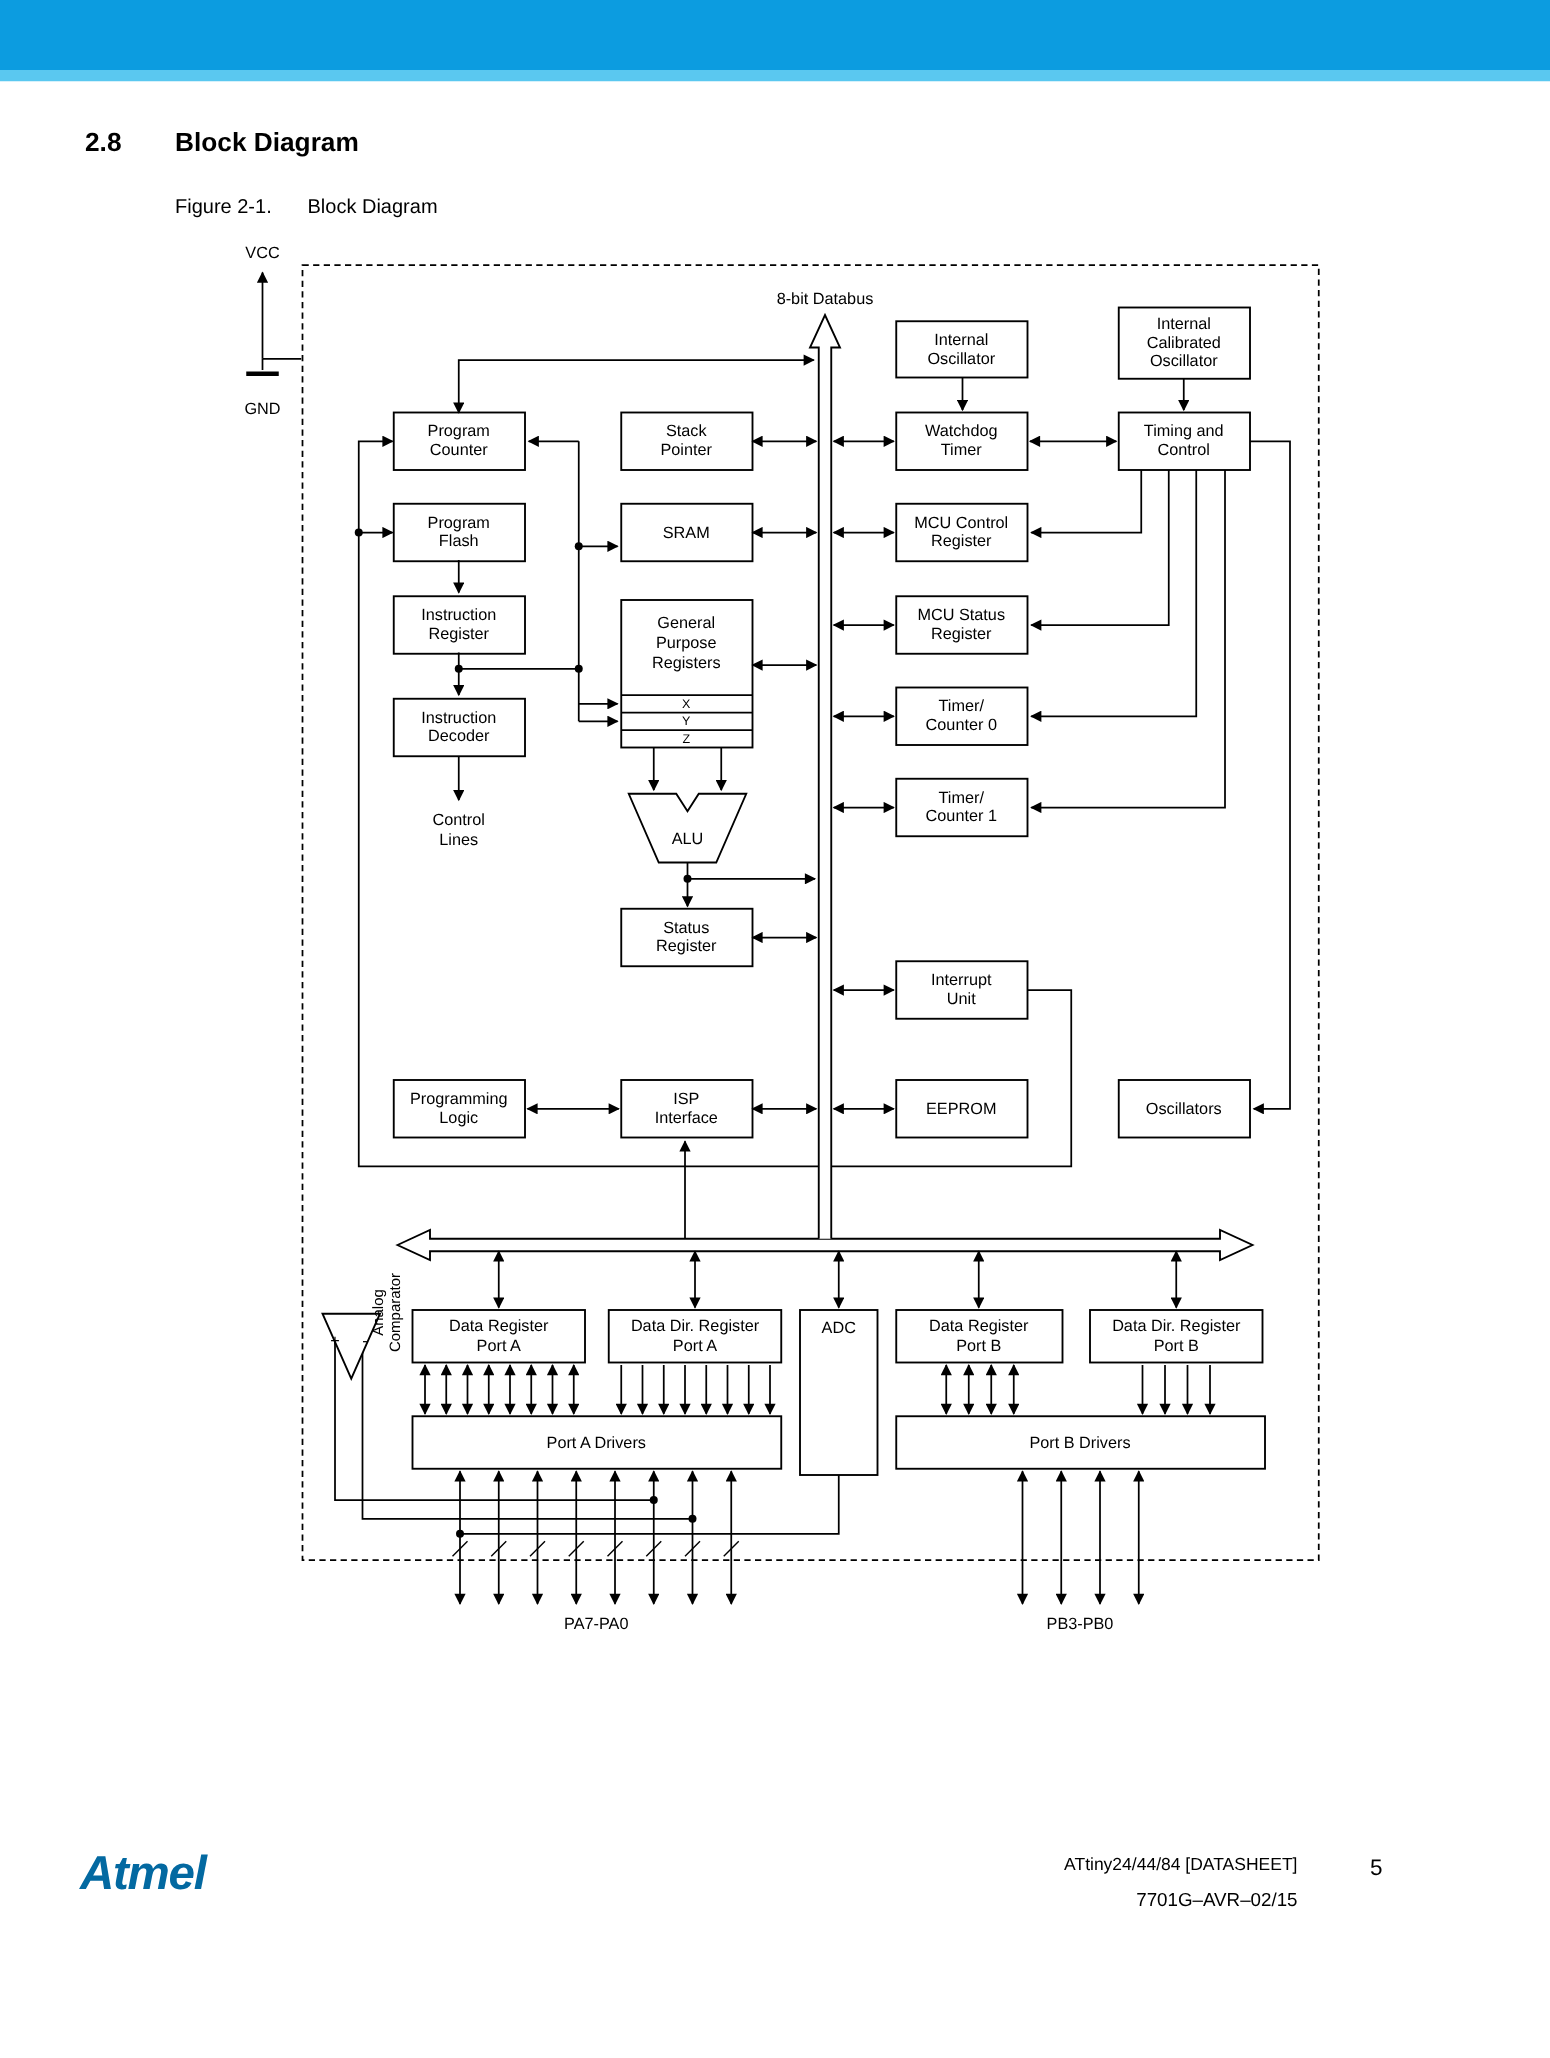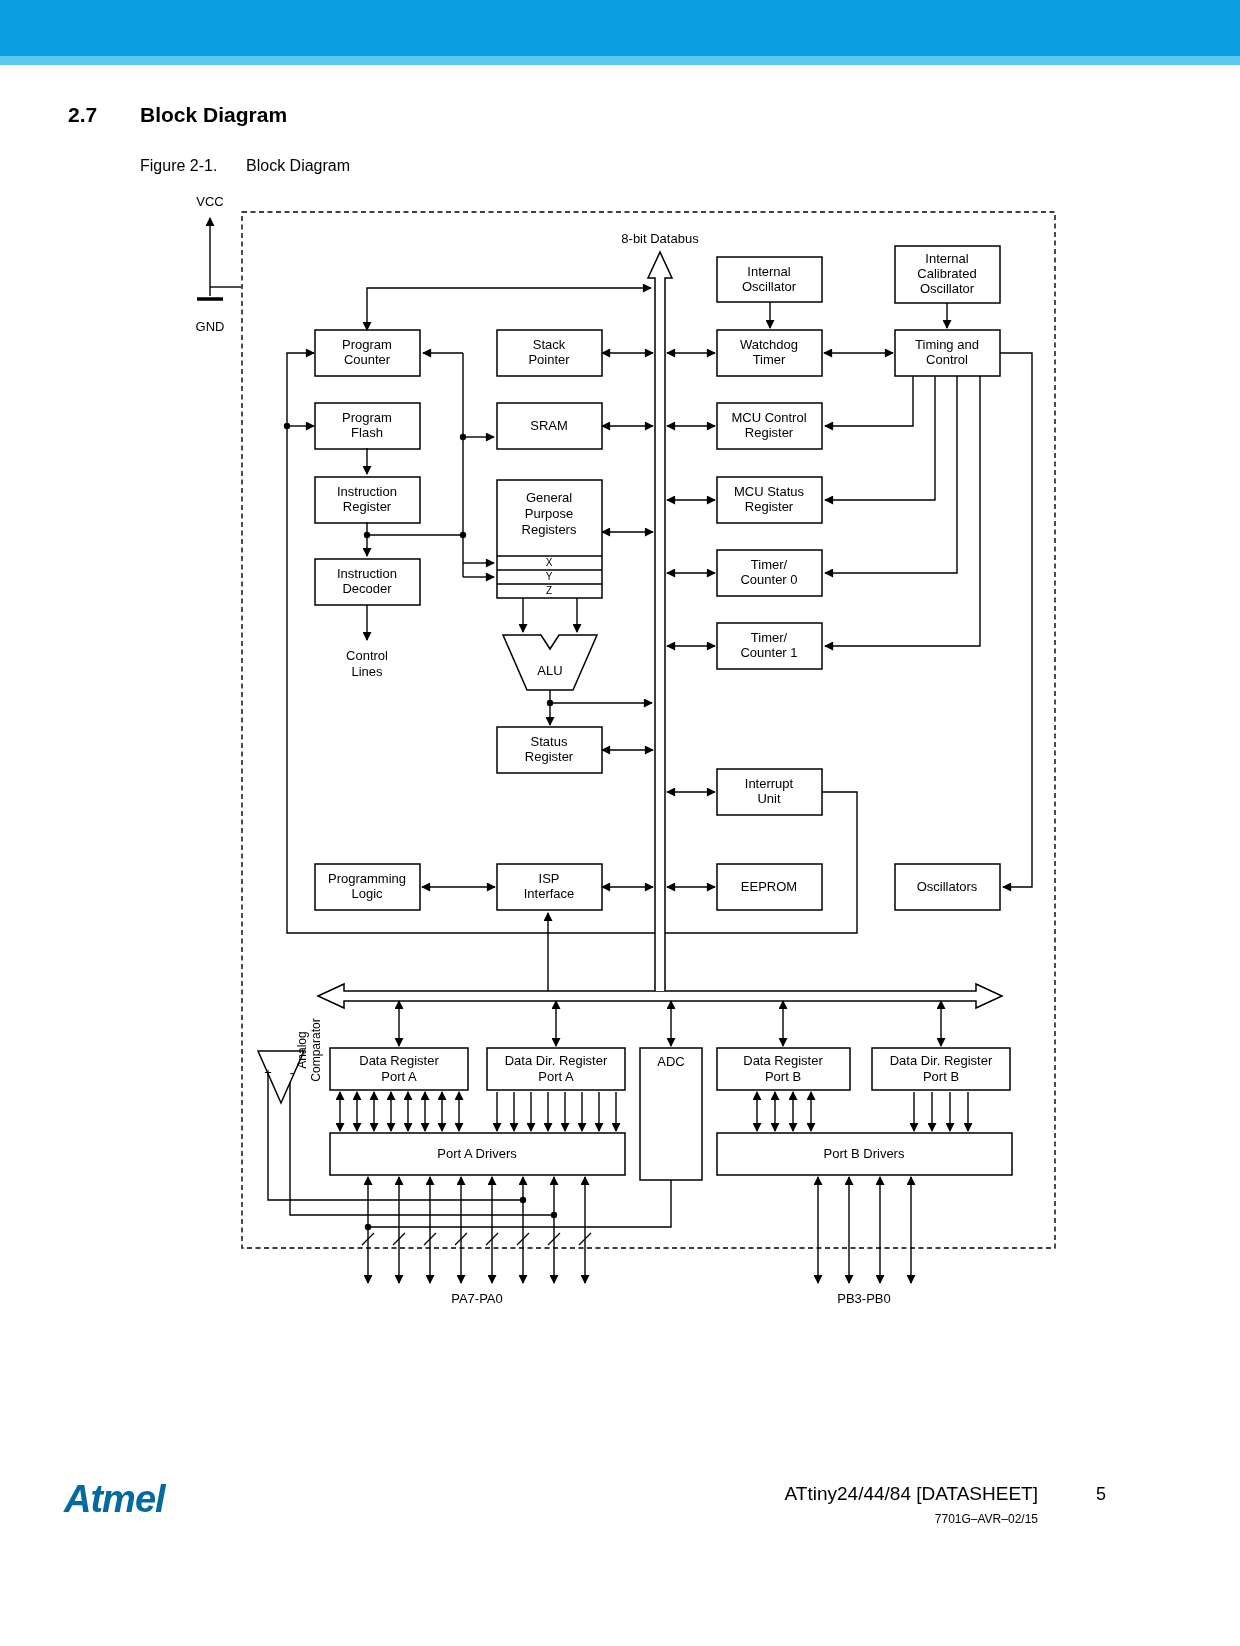--- a/index.html
+++ b/index.html
@@ -17,34 +17,34 @@
   .ln{stroke:#000;stroke-width:1.4;fill:none;}
   .thick{stroke:#000;stroke-width:3.5;}
   .thin{stroke:#000;stroke-width:1.2;}
   .dash{fill:none;stroke:#000;stroke-width:1.4;stroke-dasharray:5 3.5;}
   .dot{fill:#000;stroke:none;}
   svg text{font-family:"Liberation Sans",sans-serif;fill:#000;}
   .bt{font-size:13px;text-anchor:middle;}
   .sm{font-size:10px;text-anchor:middle;}
   .rot{font-size:12px;text-anchor:middle;}
   .logo{position:absolute;left:64px;top:1478px;font-size:38px;font-weight:bold;font-style:italic;color:#0369a1;letter-spacing:-1px;}
-  .doc-title{position:absolute;right:202px;top:1483px;font-size:19px;}
-  .doc-code{position:absolute;right:202px;top:1512px;font-size:12px;}
+  .doc-title{position:absolute;right:202px;top:1483px;font-size:14px;}
+  .doc-code{position:absolute;right:202px;top:1512px;font-size:15px;}
   .page-num{position:absolute;left:1096px;top:1484px;font-size:18px;}
 </style>
 </head>
 <body>
 
 <div class="page">
 
   <div class="bar-main"></div>
   <div class="bar-stripe"></div>
 
   <div class="section-heading">
-    <span class="num">2.7</span><span>Block Diagram</span>
+    <span class="num">2.8</span><span>Block Diagram</span>
   </div>
 
   <div class="figure-caption">
     <span class="lbl">Figure 2-1.</span><span>Block Diagram</span>
   </div>
 
   <svg class="diagram-svg" viewBox="0 0 1240 1646">
     <defs>
       <marker id="ah" viewBox="0 0 10 10" refX="9" refY="5" markerWidth="10" markerHeight="9" orient="auto-start-reverse" markerUnits="userSpaceOnUse">
         <path d="M0 0 L10 5 L0 10 Z" fill="#000"></path>

